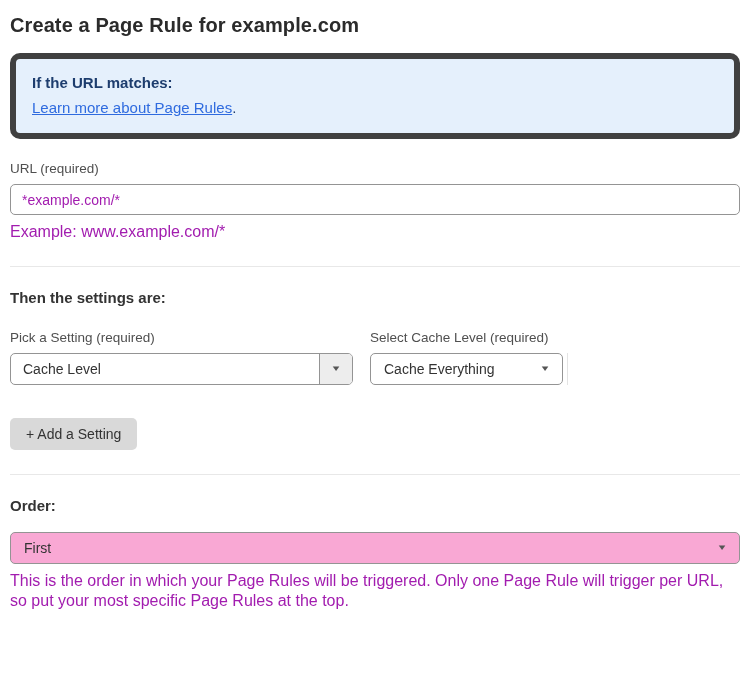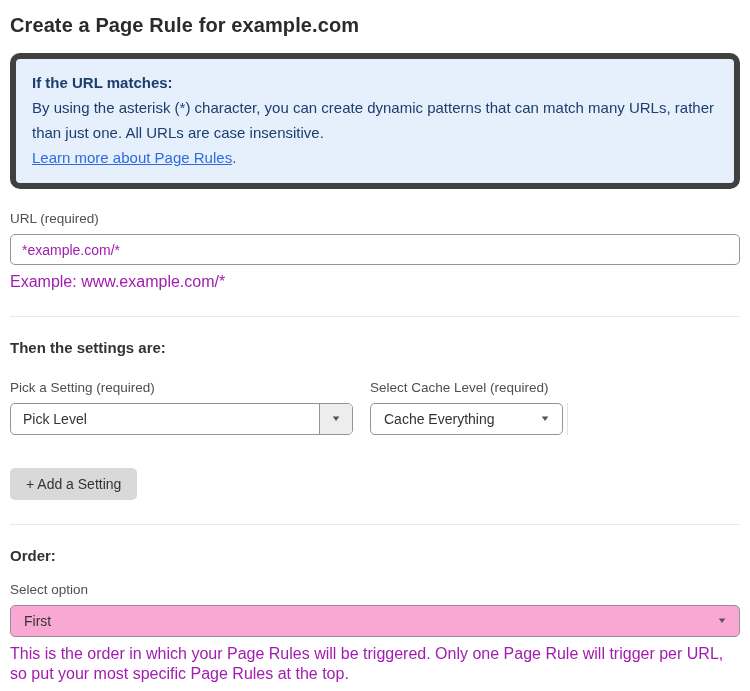--- a/index.html
+++ b/index.html
@@ -160,39 +160,38 @@
     cursor: pointer;
   }
 </style>
 </head>
 <body>
 
 <h1 class="page-title">Create a Page Rule for example.com</h1>
 
 <div class="info-box">
   <div class="info-heading">If the URL matches:</div>
-  <div>By using the asterisk (*) character, you can create dynamic patterns that can match many URLs, rather than just one. All URLs are case insensitive.</div>
   <div><a>Learn more about Page Rules</a><span>.</span></div>
 </div>
 
 <div>
   <div class="field-label">URL (required)</div>
   <input class="text-input" type="text" value="*example.com/*" style="">
   <div class="helper-text">Example: www.example.com/*</div>
 </div>
 
 <hr class="divider">
 
 <div>
   <div class="section-heading">Then the settings are:</div>
   <div class="settings-row">
     <div class="setting-col">
       <div class="field-label">Pick a Setting (required)</div>
       <div class="select-box">
-        <div class="select-value">Pick Level</div>
+        <div class="select-value">Cache Level</div>
         <div class="select-caret-btn">
           <span class="caret">▼</span>
         </div>
       </div>
     </div>
     <div>
       <div class="field-label">Select Cache Level (required)</div>
       <div class="cache-col">
         <div class="inline-select">
           <span>Cache Everything</span>
@@ -202,19 +201,18 @@
       </div>
     </div>
   </div>
   <button class="btn btn-gray add-setting-btn">+ Add a Setting</button>
 </div>
 
 <hr class="divider">
 
 <div>
   <div class="section-heading" style="margin-bottom:18px;">Order:</div>
-  <div class="field-label">Select option</div>
   <div class="full-select">
     <span>First</span>
     <span class="caret">▼</span>
   </div>
   <div class="helper-text">This is the order in which your Page Rules will be triggered. Only one Page Rule will trigger per URL, so put your most specific Page Rules at the top.</div>
 </div>
 
 </body></html>

